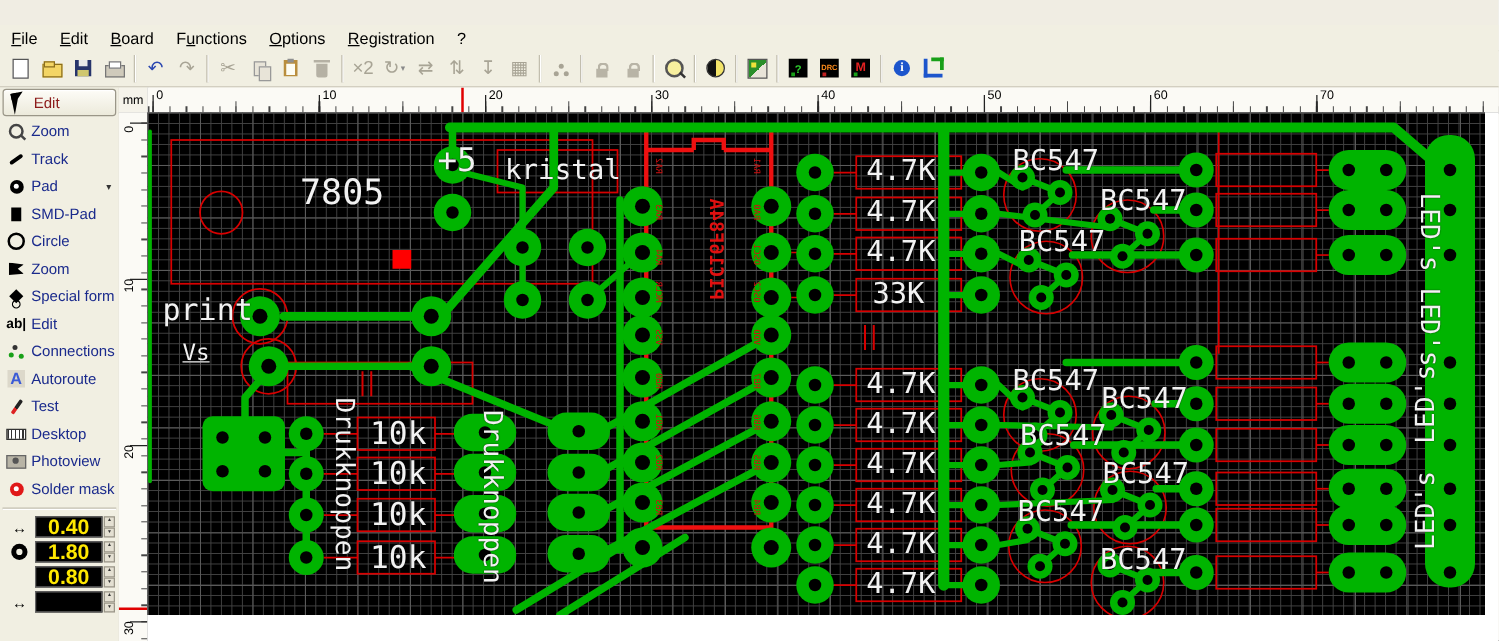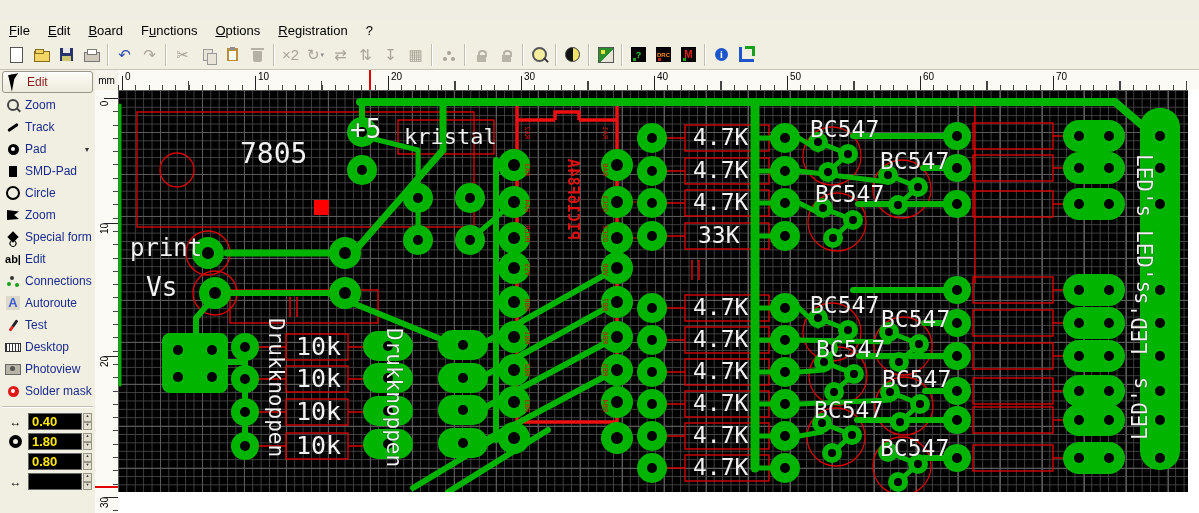--- a/index.html
+++ b/index.html
@@ -94,21 +94,21 @@
   .grid-row{display:flex;align-items:center;padding-left:8px;height:26px;font-size:11px;color:#000;}
   .grid-ic{width:16px;height:16px;margin-right:5px;border:1px solid #999;background:#f7ef9e;
     background-image:linear-gradient(#8a8a5a 1px,transparent 1px),linear-gradient(90deg,#8a8a5a 1px,transparent 1px);
     background-size:4px 4px;}
   .field-row{display:flex;align-items:center;height:19px;margin:1px 0 1px 2px;}
   .f-ic{width:26px;flex:none;display:flex;justify-content:center;color:#000;font-size:12px;}
   .t-width{font-size:12px;letter-spacing:-1px;}
   .t-donut{width:13px;height:13px;border-radius:50%;background:#000;position:relative;}
   .t-donut:after{content:"";position:absolute;left:4px;top:4px;width:5px;height:5px;border-radius:50%;background:#f1efe2;}
   .field{width:46px;height:15px;background:#000;border:1px solid #666;color:#ffe800;
-    font-size:13px;font-weight:bold;text-align:left;padding:0 3px;line-height:15px;font-family:"Liberation Sans",sans-serif;}
+    font-size:17px;font-weight:bold;text-align:center;padding:0 3px;line-height:15px;font-family:"Liberation Sans",sans-serif;}
   .spin{width:9px;height:17px;margin-left:1px;display:flex;flex-direction:column;}
   .spin span{flex:1;background:#e4e0d2;border:1px solid #9a9688;font-size:4px;line-height:4px;text-align:center;color:#333;}
   
   .corner{position:absolute;left:95px;top:70px;width:23px;height:20px;background:#f5f3ea;
     border-right:1px solid #aaa;border-bottom:1px solid #aaa;font-size:10px;color:#000;
     display:flex;align-items:center;justify-content:center;}
   .h-ruler{position:absolute;left:118px;top:70px;width:1081px;height:20px;background:#fbfaf5;border-bottom:1px solid #888;overflow:hidden;}
   .h-ticks{position:absolute;left:0;bottom:0;width:100%;height:5px;
     background:repeating-linear-gradient(90deg,#444 0 1px,transparent 1px 13.3px);background-position:4px 0;}
   .h-ticks5{position:absolute;left:0;bottom:0;width:100%;height:9px;
@@ -783,21 +783,21 @@
           <circle cx="800" cy="374" r="4" fill="#000"></circle>
           <circle cx="780" cy="392" r="10" fill="#00b400"></circle>
           <circle cx="780" cy="392" r="4" fill="#000"></circle>
           <rect x="196" y="110" width="15" height="15" fill="#ff0000"></rect>
         </svg>
       <div id="pcblabels">
           <div class="pcb-label" style="left: 122px; top: 50px; font-size: 28px;">7805</div>
           <div class="pcb-label" style="left: 232px; top: 26px; font-size: 26px;">+5</div>
           <div class="pcb-label" style="left: 286px; top: 36px; font-size: 22px;">kristal</div>
           <div class="pcb-label" style="left: 12px; top: 146px; font-size: 24px;">print</div>
-          <div class="pcb-label" style="left: 28px; top: 184px; font-size: 26px;">Vs</div>
+          <div class="pcb-label" style="left: 28px; top: 184px; font-size: 18px; text-decoration: underline;">Vs</div>
           <div class="pcb-label" style="left: 168px; top: 228px; font-size: 21px; transform: rotate(90deg);">Drukknoppen</div>
           <div class="pcb-label" style="left: 178px; top: 244px; font-size: 25px;">10k</div>
           <div class="pcb-label" style="left: 178px; top: 276px; font-size: 25px;">10k</div>
           <div class="pcb-label" style="left: 178px; top: 309px; font-size: 25px;">10k</div>
           <div class="pcb-label" style="left: 178px; top: 343px; font-size: 25px;">10k</div>
           <div class="pcb-label" style="left: 286px; top: 238px; font-size: 21px; transform: rotate(90deg);">Drukknoppen</div>
           <div class="pcb-label" style="left: 575px; top: 36px; font-size: 23px;">4.7K</div>
           <div class="pcb-label" style="left: 575px; top: 69px; font-size: 23px;">4.7K</div>
           <div class="pcb-label" style="left: 575px; top: 101px; font-size: 23px;">4.7K</div>
           <div class="pcb-label" style="left: 580px; top: 134px; font-size: 23px;">33K</div>

